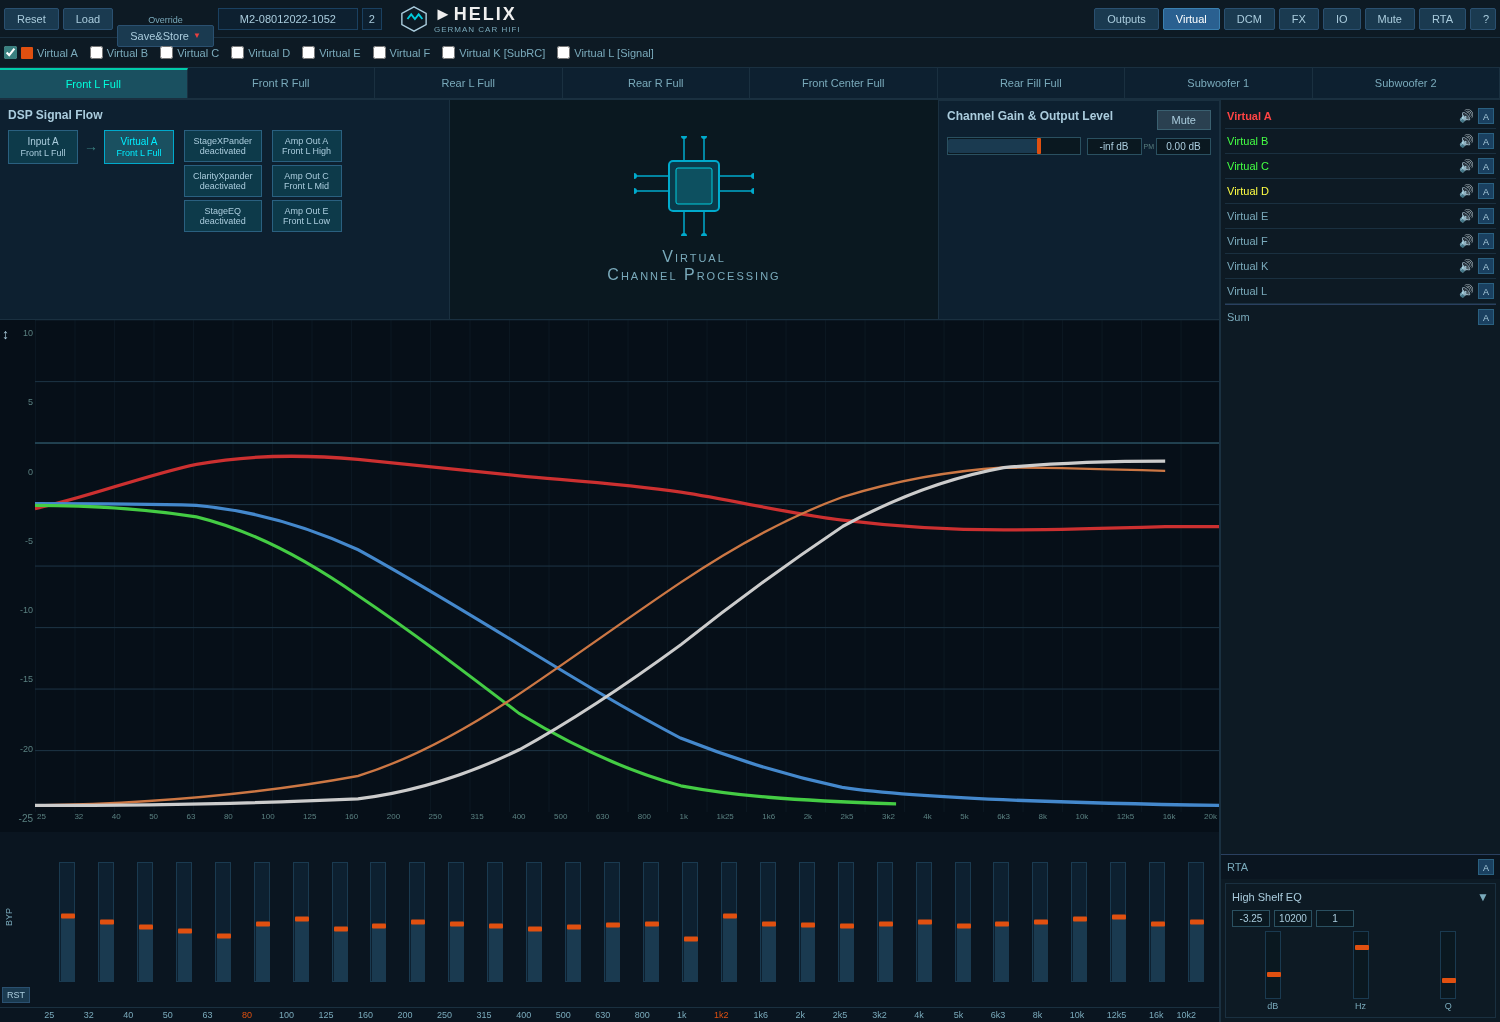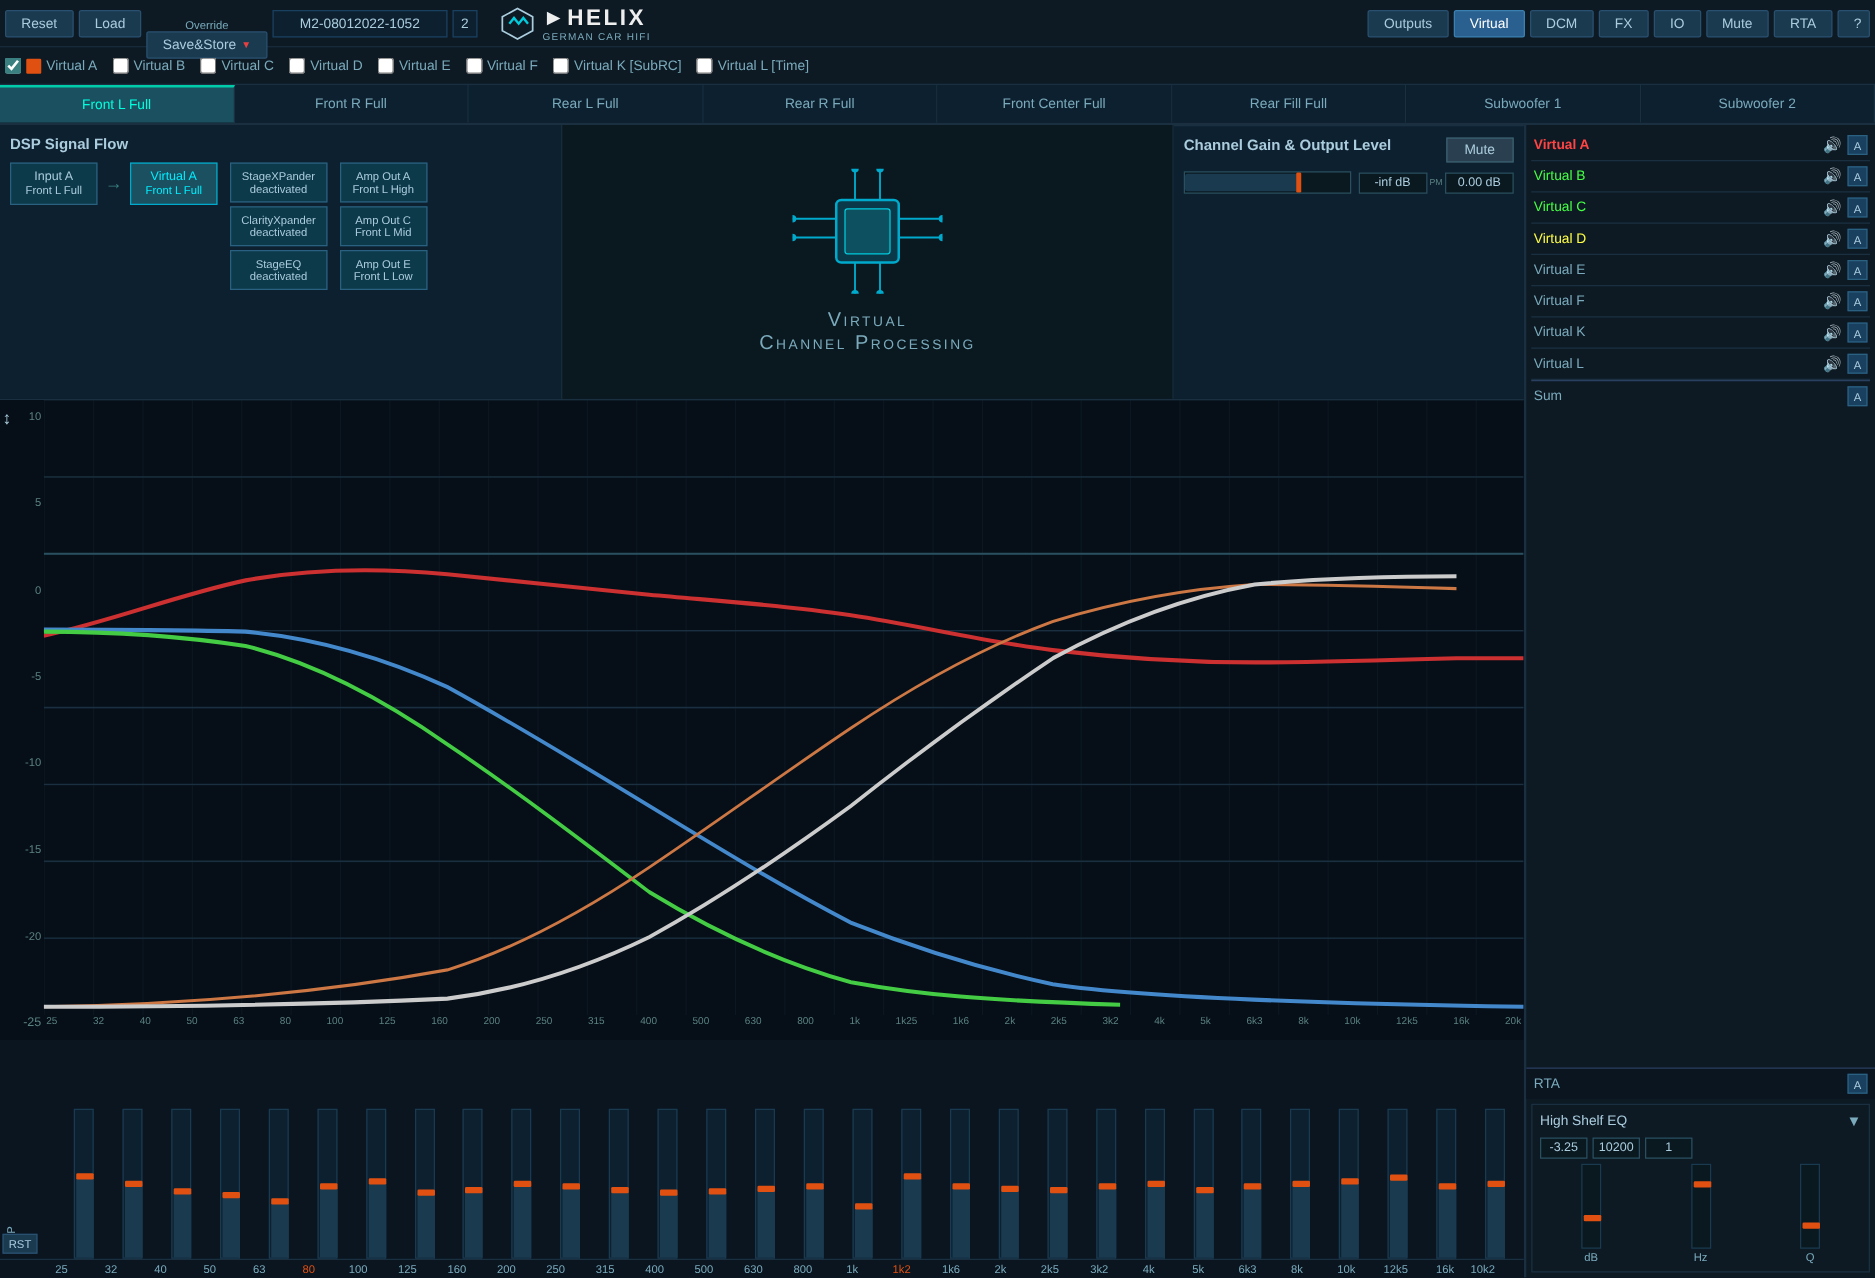--- a/index.html
+++ b/index.html
@@ -541,21 +541,21 @@
   <div class="virtual-item">
     <input type="checkbox" style="">
     <span>Virtual F</span>
   </div>
   <div class="virtual-item">
     <input type="checkbox" style="">
     <span>Virtual K [SubRC]</span>
   </div>
   <div class="virtual-item">
     <input type="checkbox" style="">
-    <span>Virtual L [Time]</span>
+    <span>Virtual L [Signal]</span>
   </div>
 </div>
 
 <div class="channel-tabs">
   <div class="ch-tab active">Front L Full</div>
   <div class="ch-tab">Front R Full</div>
   <div class="ch-tab">Rear L Full</div>
   <div class="ch-tab">Rear R Full</div>
   <div class="ch-tab">Front Center Full</div>
   <div class="ch-tab">Rear Fill Full</div>
@@ -713,21 +713,21 @@
         <span style="font-size:8px;color:#5a8080;">12k5</span>
         <span style="font-size:8px;color:#5a8080;">16k</span>
         <span style="font-size:8px;color:#5a8080;">20k</span>
       </div>
 
       <div style="position:absolute;left:2px;top:6px;color:#aaccdd;font-size:14px;">↕</div>
     </div>
 
     <div class="eq-bottom-row">
       <div style="flex:1;display:flex;flex-direction:column;background:#0a1520;">
-        <div style="display:flex;height:175px;padding:4px 4px 0 4px;gap:18px;position:relative;align-items:flex-end;">
+        <div style="display:flex;height:175px;padding:4px 4px 0 4px;gap:18px;position:relative;align-items:center;">
           <div style="display:flex;flex-direction:column;justify-content:flex-end;margin-right:2px;width:24px;">
             <span style="font-size:9px;color:#7aaabb;writing-mode:vertical-rl;transform:rotate(180deg);margin-bottom:8px;">BYP</span>
             <button class="rst-btn">RST</button>
           </div>
           <div id="faders-row" style="display:flex;flex:1;gap:1px;">
 
           <div style="display: flex; flex-direction: column; align-items: center; flex: 1 1 0%;">
                 <div style="flex: 1 1 0%; width: 16px; background: rgb(13, 32, 48); border: 1px solid rgb(26, 58, 80); position: relative; min-height: 120px;">
                   <div style="position: absolute; bottom: 0px; left: 1px; width: 14px; height: 55%; background: rgb(26, 58, 80);"></div>
                   <div style="position: absolute; bottom: 55%; left: 1px; width: 14px; height: 5px; background: rgb(224, 80, 16); border-radius: 1px; transform: translateY(50%);"></div>

